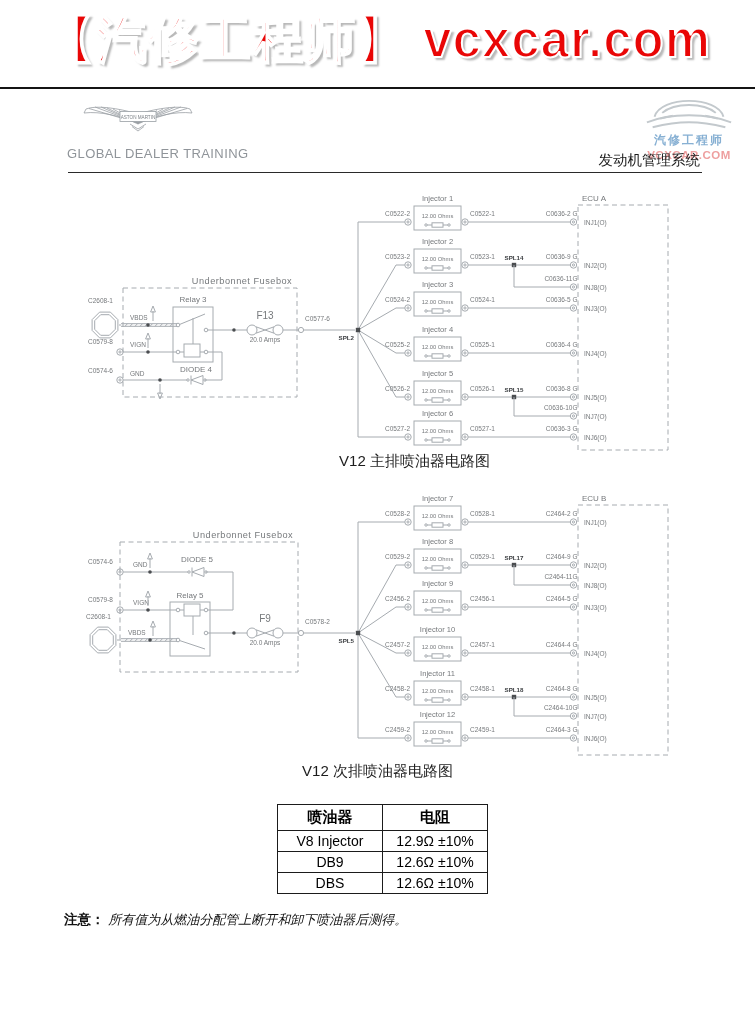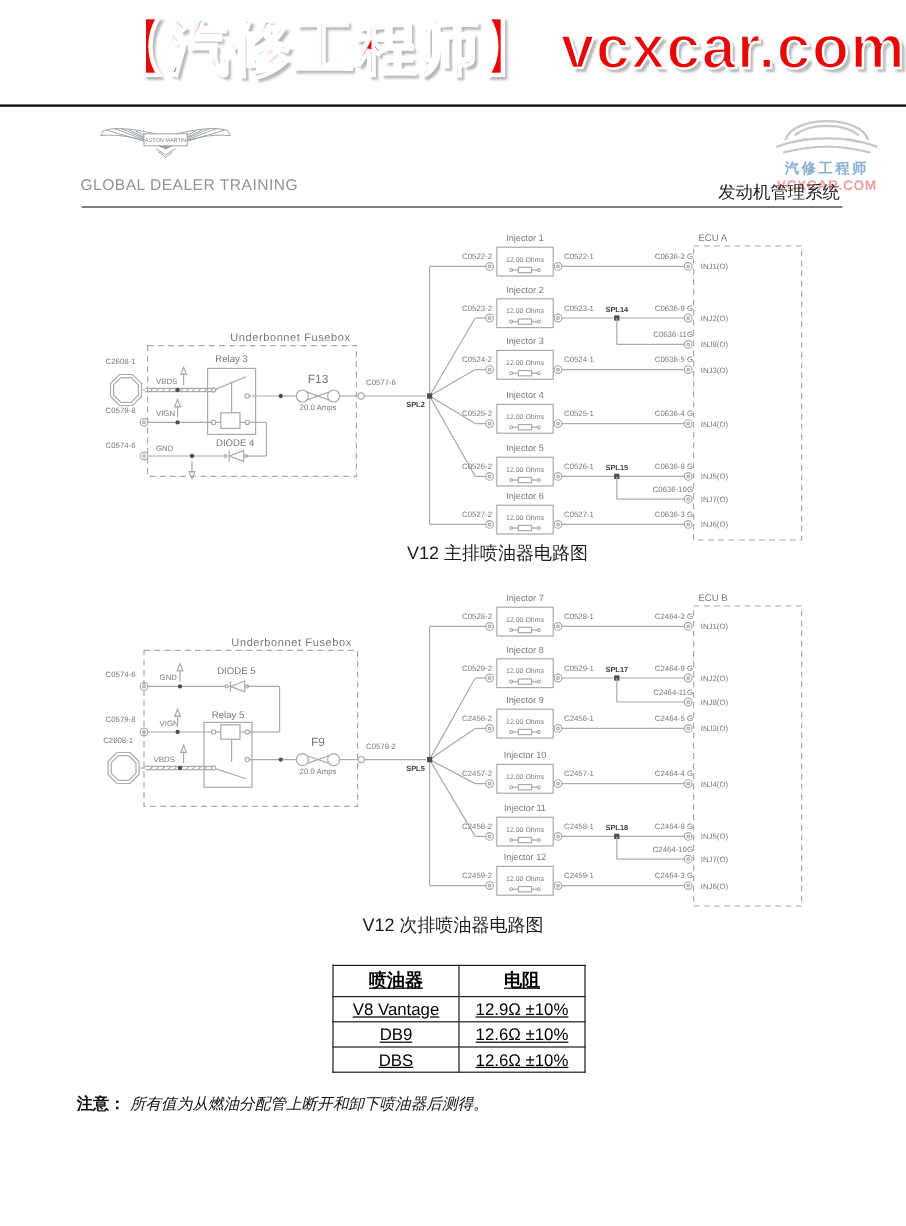--- a/index.html
+++ b/index.html
@@ -1,20 +1,20 @@
 <!DOCTYPE html>
 <html><head>
 <meta charset="utf-8">
 <style>
   html,body{margin:0;padding:0;background:#fff;}
   #page{position:relative;width:755px;height:1022px;background:#fff;overflow:hidden;
         font-family:"Liberation Sans",sans-serif;}
 
   
-  .banner{position:absolute;left:0;top:6px;width:755px;text-align:right;
+  .banner{position:absolute;left:0;top:6px;width:755px;text-align:center;
           font-size:51px;font-weight:900;color:#e90606;letter-spacing:1px;
           -webkit-text-stroke:2px #fff;text-shadow:3px 3px 2px #b8b8b8;white-space:nowrap;}
   .banner-rule{position:absolute;left:0;top:87px;width:755px;height:2px;background:#141414;}
 
   
   .gdt{position:absolute;left:67px;top:146px;font-size:13px;color:#8f9499;letter-spacing:.4px;text-align:center;}
   .doc-title{position:absolute;right:55px;top:151px;font-size:14.5px;font-weight:normal;color:#1c1c1c;}
   .head-rule{position:absolute;left:68px;top:172px;width:634px;height:1.2px;background:#2a2a2a;}
   .wm{position:absolute;right:6px;top:88px;width:120px;text-align:center;}
   .wm-name{font-size:12px;letter-spacing:2px;color:rgba(122,167,206,.9);font-weight:bold;}
@@ -32,21 +32,21 @@
   #diagram-svg .med{font-size:8px;}
   #diagram-svg .big{font-size:10px;}
   #diagram-svg .ttl{font-size:9.2px;letter-spacing:.5px;}
   #diagram-svg .tb{font-weight:bold;fill:#3a3d40;font-size:6.2px;}
   #diagram-svg .w{stroke:#a6abb0;fill:none;stroke-width:1;}
   #diagram-svg .dash{stroke-dasharray:5 3.5;}
   #diagram-svg .dotf{fill:#4a4d50;stroke:none;}
 
   
   .res-table{position:absolute;left:277px;top:804px;border-collapse:collapse;}
-  .res-table th,.res-table td{border:1.6px solid #1b1b1b;text-align:center;padding:0 6px;text-decoration:underline;}
+  .res-table th,.res-table td{border:1.6px solid #1b1b1b;text-align:center;padding:0 6px;}
   .res-table th{font-size:15px;height:25px;width:92px;}
   .res-table td{font-size:14px;height:20px;}
 
   
   .note{position:absolute;left:64px;top:911px;font-size:13.5px;color:#111;}
   .note b{font-weight:bold;}
   .note i{font-style:italic;font-weight:normal;font-size:13px;text-align:right;}
 
   
   #am-logo{position:absolute;left:82px;top:100px;}
@@ -554,21 +554,21 @@
   <div class="caption" id="cap1">V12 主排喷油器电路图</div>
   <div class="caption" id="cap2">V12 次排喷油器电路图</div>
 
   <table class="res-table">
     <tbody>
         <tr>
       <th>喷油器</th>
       <th>电阻</th>
     </tr>
     <tr>
-      <td>V8 Vantage</td>
+      <td>V8 Injector</td>
       <td>12.9Ω ±10%</td>
     </tr>
     <tr>
       <td>DB9</td>
       <td>12.6Ω ±10%</td>
     </tr>
     <tr>
       <td>DBS</td>
       <td>12.6Ω ±10%</td>
     </tr>

